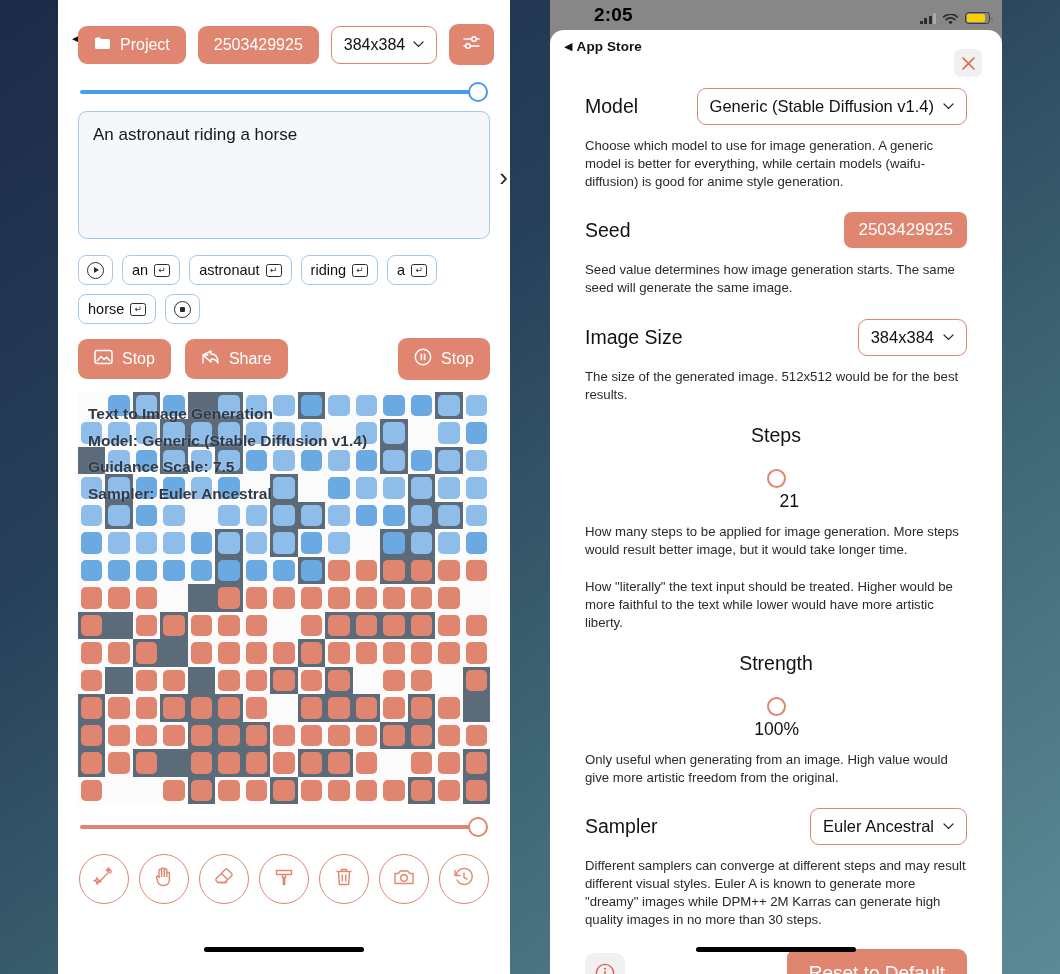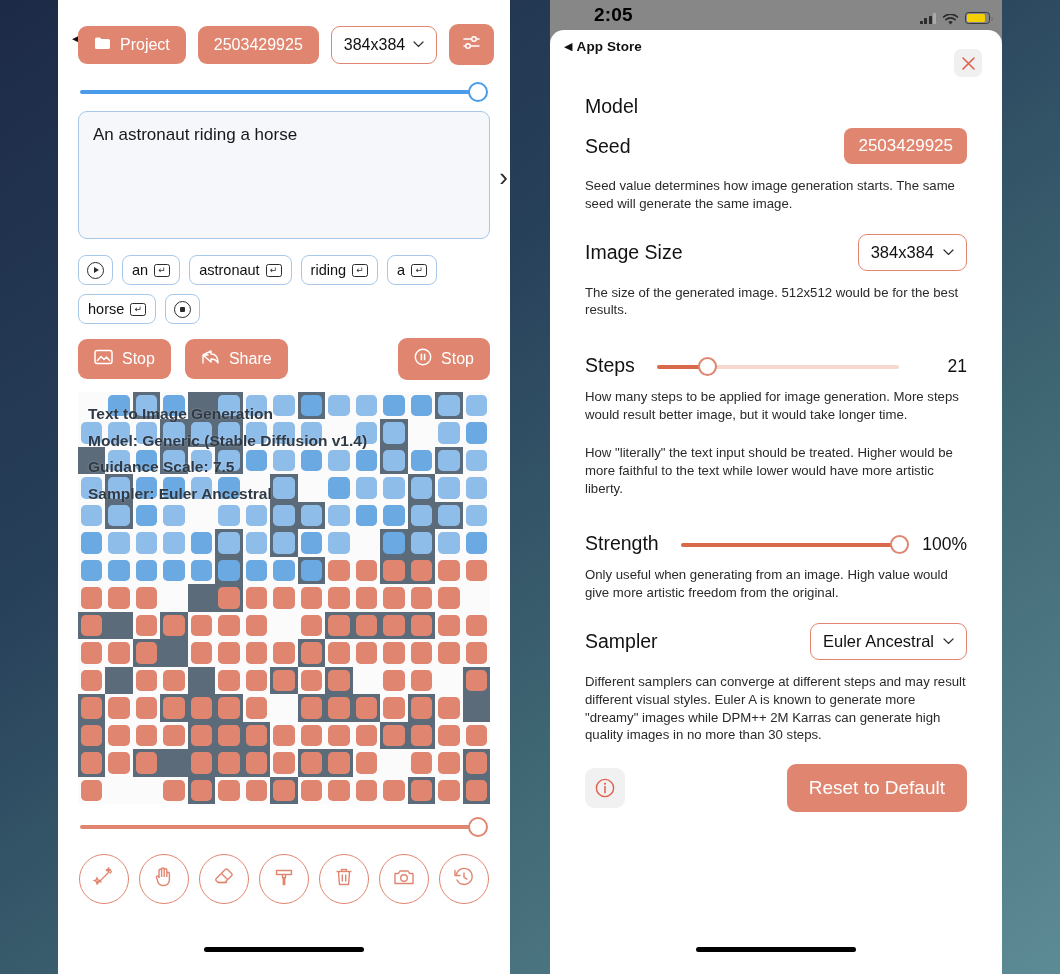--- a/index.html
+++ b/index.html
@@ -163,21 +163,21 @@
   .desc { font-size:13.2px; color:#2a2a2a; line-height:1.35; margin:11px 0 20px 0; }
   .sel {
     background:#fff; border:1.3px solid #e08670; border-radius:9px;
     font-size:16.5px; color:#111; padding:8px 12px;
     display:flex; align-items:center; gap:9px; cursor:pointer; white-space:nowrap;
   }
   .seedbtn {
     background:#e08670; color:#fff; border:none; border-radius:8px;
     font-size:17px; padding:8px 14px; cursor:pointer;
   }
-  .slider-row { display:flex; align-items:flex-end; gap:22px; min-height:38px; }
+  .slider-row { display:flex; align-items:center; gap:22px; min-height:38px;flex-direction:column; }
   .sl { flex:1; position:relative; height:20px; }
   .sl .bg { position:absolute; left:0; right:0; top:8px; height:4px; background:#f6d8ce; border-radius:2px; }
   .sl .fill { position:absolute; left:0; top:8px; height:4px; background:#d9694b; border-radius:2px; }
   .sl .knob { position:absolute; top:0; width:19px; height:19px; margin-left:-9.5px;
               border-radius:50%; background:#fff; border:2.2px solid #e08670; }
   .sl-val { font-size:17.5px; color:#111; min-width:46px; text-align:right; white-space:nowrap; }
   .footer-row { display:flex; align-items:center; justify-content:space-between; margin-top:20px; }
   .info-btn {
     width:40px; height:40px; border-radius:9px; background:#f1f1f1;
     display:flex; align-items:center; justify-content:center; cursor:pointer;
@@ -1091,21 +1091,28 @@
     <div class="sheet-close">
       <svg width="15" height="15" viewBox="0 0 15 15">
           <path d="M2 2l11 11M13 2 2 13" stroke="#e0604a" stroke-width="1.6" stroke-linecap="round"></path>
         </svg>
     </div>
 
     <div class="sheet-body">
 
       <div class="row">
         <span class="row-label">Model</span>
-      </div>
+        <div class="sel">
+          <span>Generic (Stable Diffusion v1.4)</span>
+          <svg class="chev" viewBox="0 0 11 7">
+              <path d="M1 1l4.5 4.4L10 1" stroke="#2b2b2b" stroke-width="1.2" fill="none" stroke-linecap="round"></path>
+            </svg>
+        </div>
+      </div>
+      <div class="desc">Choose which model to use for image generation. A generic model is better for everything, while certain models (waifu-diffusion) is good for anime style generation.</div>
 
       <div class="row">
         <span class="row-label">Seed</span>
         <button class="seedbtn">2503429925</button>
       </div>
       <div class="desc">Seed value determines how image generation starts. The same seed will generate the same image.</div>
 
       <div class="row">
         <span class="row-label">Image Size</span>
         <div class="sel">

